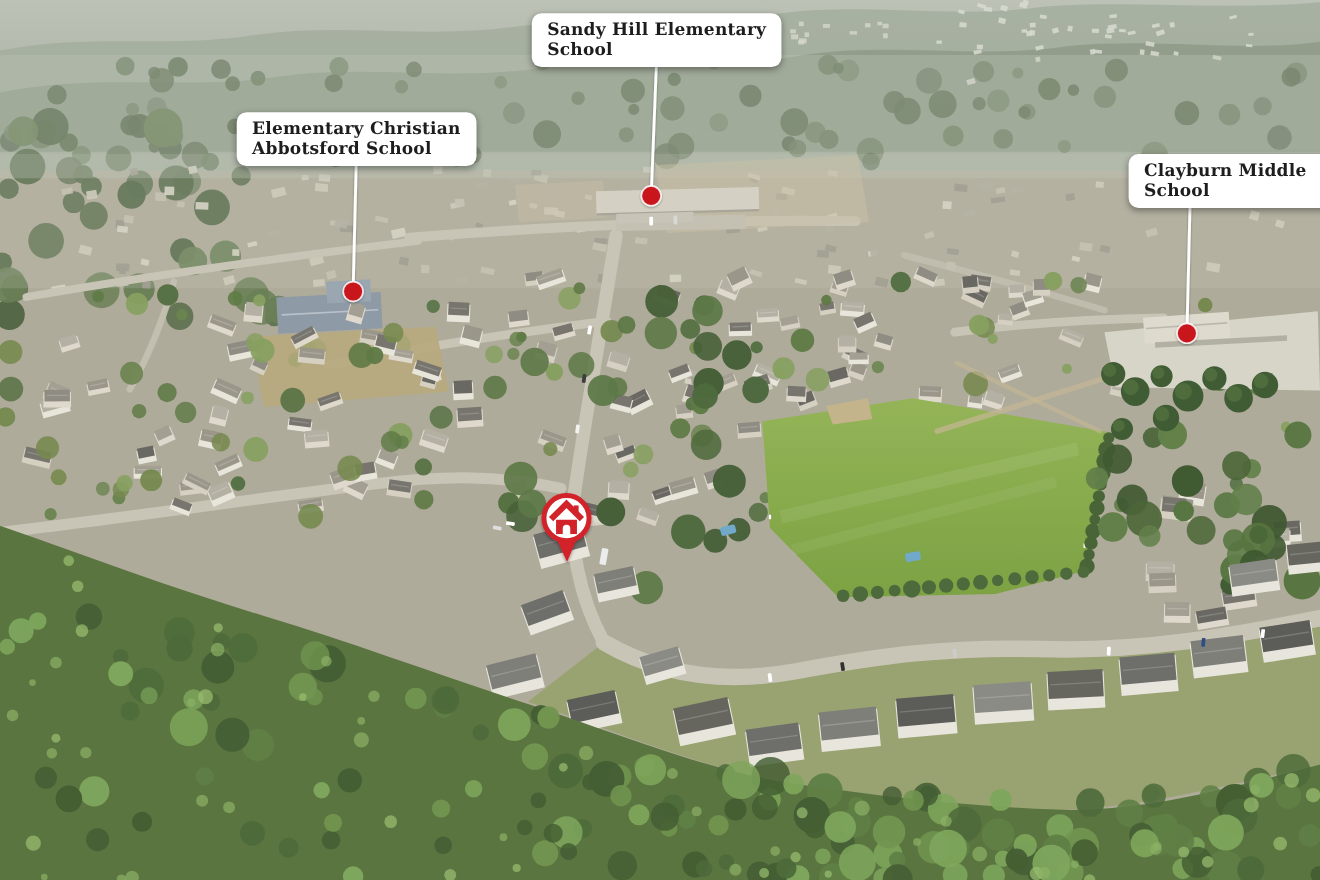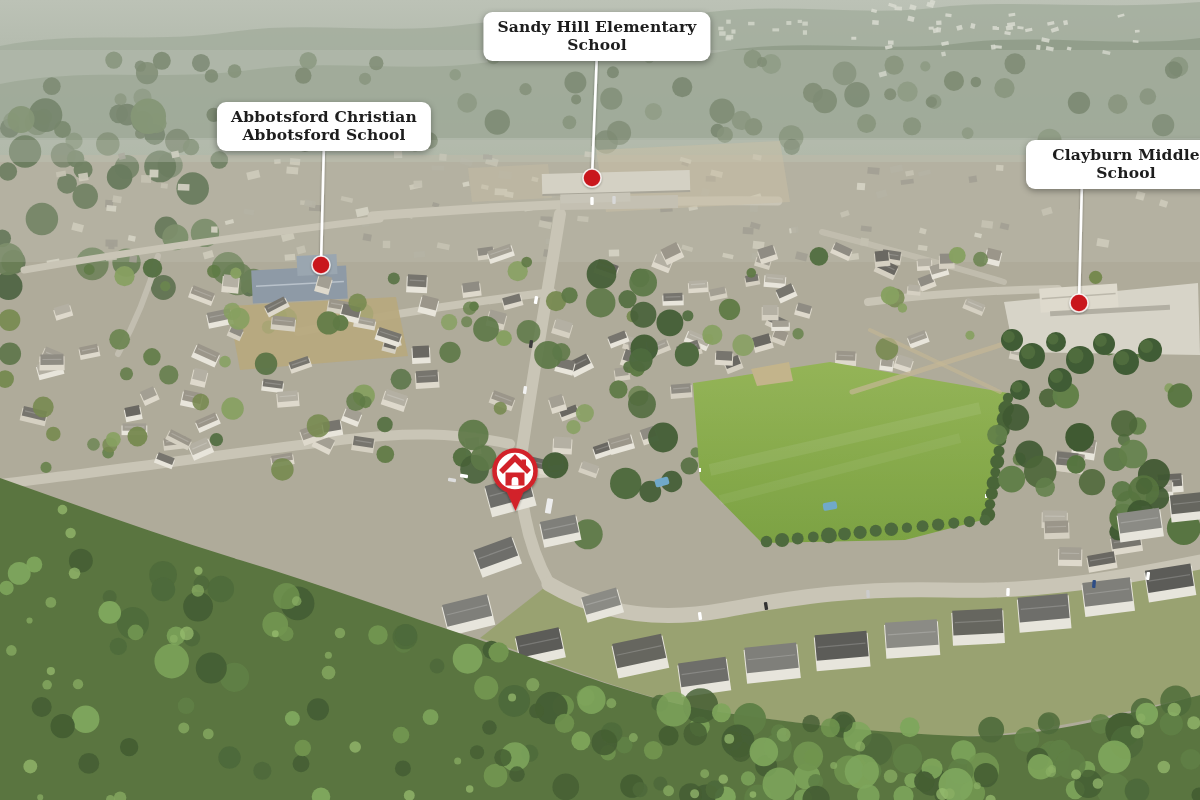--- a/index.html
+++ b/index.html
@@ -3,21 +3,21 @@
 <meta charset="utf-8">
 <style>
   html,body{margin:0;padding:0;background:#222;}
   .stage{position:relative;width:1200px;height:800px;overflow:hidden;
          font-family:"DejaVu Serif","Liberation Serif",serif;}
   .stage svg{position:absolute;left:0;top:0;}
   #overlay{pointer-events:none;}
   .callout{
     position:absolute;transform:translateX(-50%);
     background:#fff;color:#1d1d1d;
-    text-align:center;border-radius:9px;
+    text-align:left;border-radius:9px;
     padding:6px 14px;min-width:200px;box-sizing:border-box;
     font-weight:bold;font-size:15.5px;line-height:1.18;letter-spacing:.2px;
     box-shadow:0 2px 6px rgba(0,0,0,.35);
     z-index:5;
   }
   .callout span{display:block;}
 </style>
 </head>
 <body>
 
@@ -1658,20 +1658,20 @@
         <path d="M-3.4,14.5 L-3.4,9.5 A3.4,3.4 0 0 1 3.4,9.5 L3.4,14.5 Z" fill="#ffffff"></path>
       </g>
     </g>
   </svg>
 
   <div class="callout" id="co0" style="left: 597px; top: 12px; background: rgb(255, 255, 255); color: rgb(29, 29, 29);">
     <span>Sandy Hill Elementary</span>
     <span>School</span>
   </div>
   <div class="callout" id="co1" style="left: 324px; top: 102px; background: rgb(255, 255, 255); color: rgb(29, 29, 29);">
-    <span>Abbotsford Christian</span>
+    <span>Elementary Christian</span>
     <span>Abbotsford School</span>
   </div>
   <div class="callout" id="co2" style="left: 1126px; top: 140px; background: #ffffff; color: rgb(29, 29, 29);">
     <span>Clayburn Middle</span>
     <span>School</span>
   </div>
 </div>
 
 </body></html>

